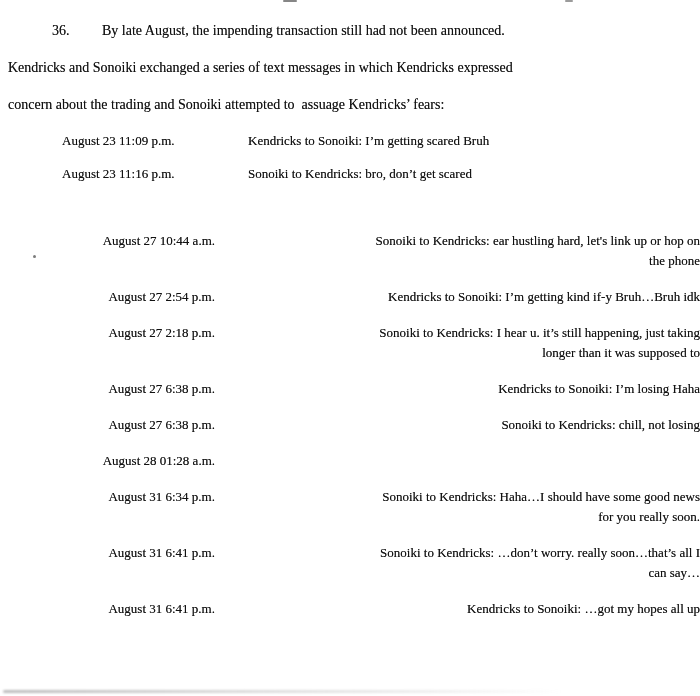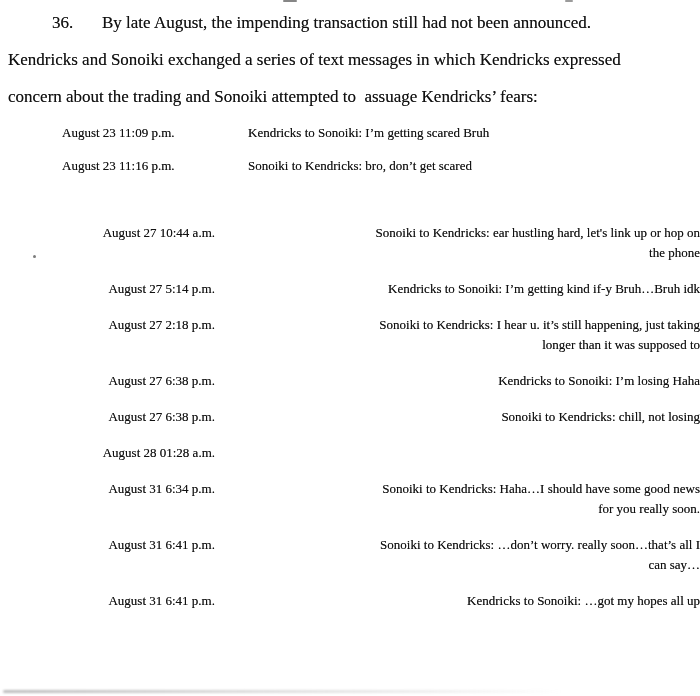--- a/index.html
+++ b/index.html
@@ -13,22 +13,22 @@
   }
   .page {
     position: relative;
     width: 700px; height: 696px;
     background: #ffffff;
     text-shadow: 0 0 0.4px rgba(0,0,0,0.55); 
   }
   
   .para {
     margin: 0;
-    padding: 4px 8px 0 8px;
-    font-size: 17px;
+    padding: 12px 8px 0 8px;
+    font-size: 14px;
     line-height: 37px;
   }
   .para .pline { display: block; white-space: pre; }
   .pnum { display: inline-block; margin-left: 44px; width: 50px; }
   
   .block1 { margin: 8px 0 0 62px; }
   .block2 { margin: 47px 0 0 33px; }
   .row {
     display: flex;
     align-items: flex-start;
@@ -92,21 +92,21 @@
     </div>
   </div>
 
   <div class="block2">
     <div class="row">
       <div class="date">August 27 10:44 a.m.</div>
       <div class="msg">Sonoiki to Kendricks: ear hustling hard, let's link up or hop on
 the phone</div>
     </div>
     <div class="row">
-      <div class="date">August 27 5:14 p.m.</div>
+      <div class="date">August 27 2:54 p.m.</div>
       <div class="msg">Kendricks to Sonoiki: I’m getting kind if-y Bruh…Bruh idk</div>
     </div>
     <div class="row">
       <div class="date">August 27 2:18 p.m.</div>
       <div class="msg">Sonoiki to Kendricks: I hear u. it’s still happening, just taking
 longer than it was supposed to</div>
     </div>
     <div class="row">
       <div class="date">August 27 6:38 p.m.</div>
       <div class="msg">Kendricks to Sonoiki: I’m losing Haha</div>

